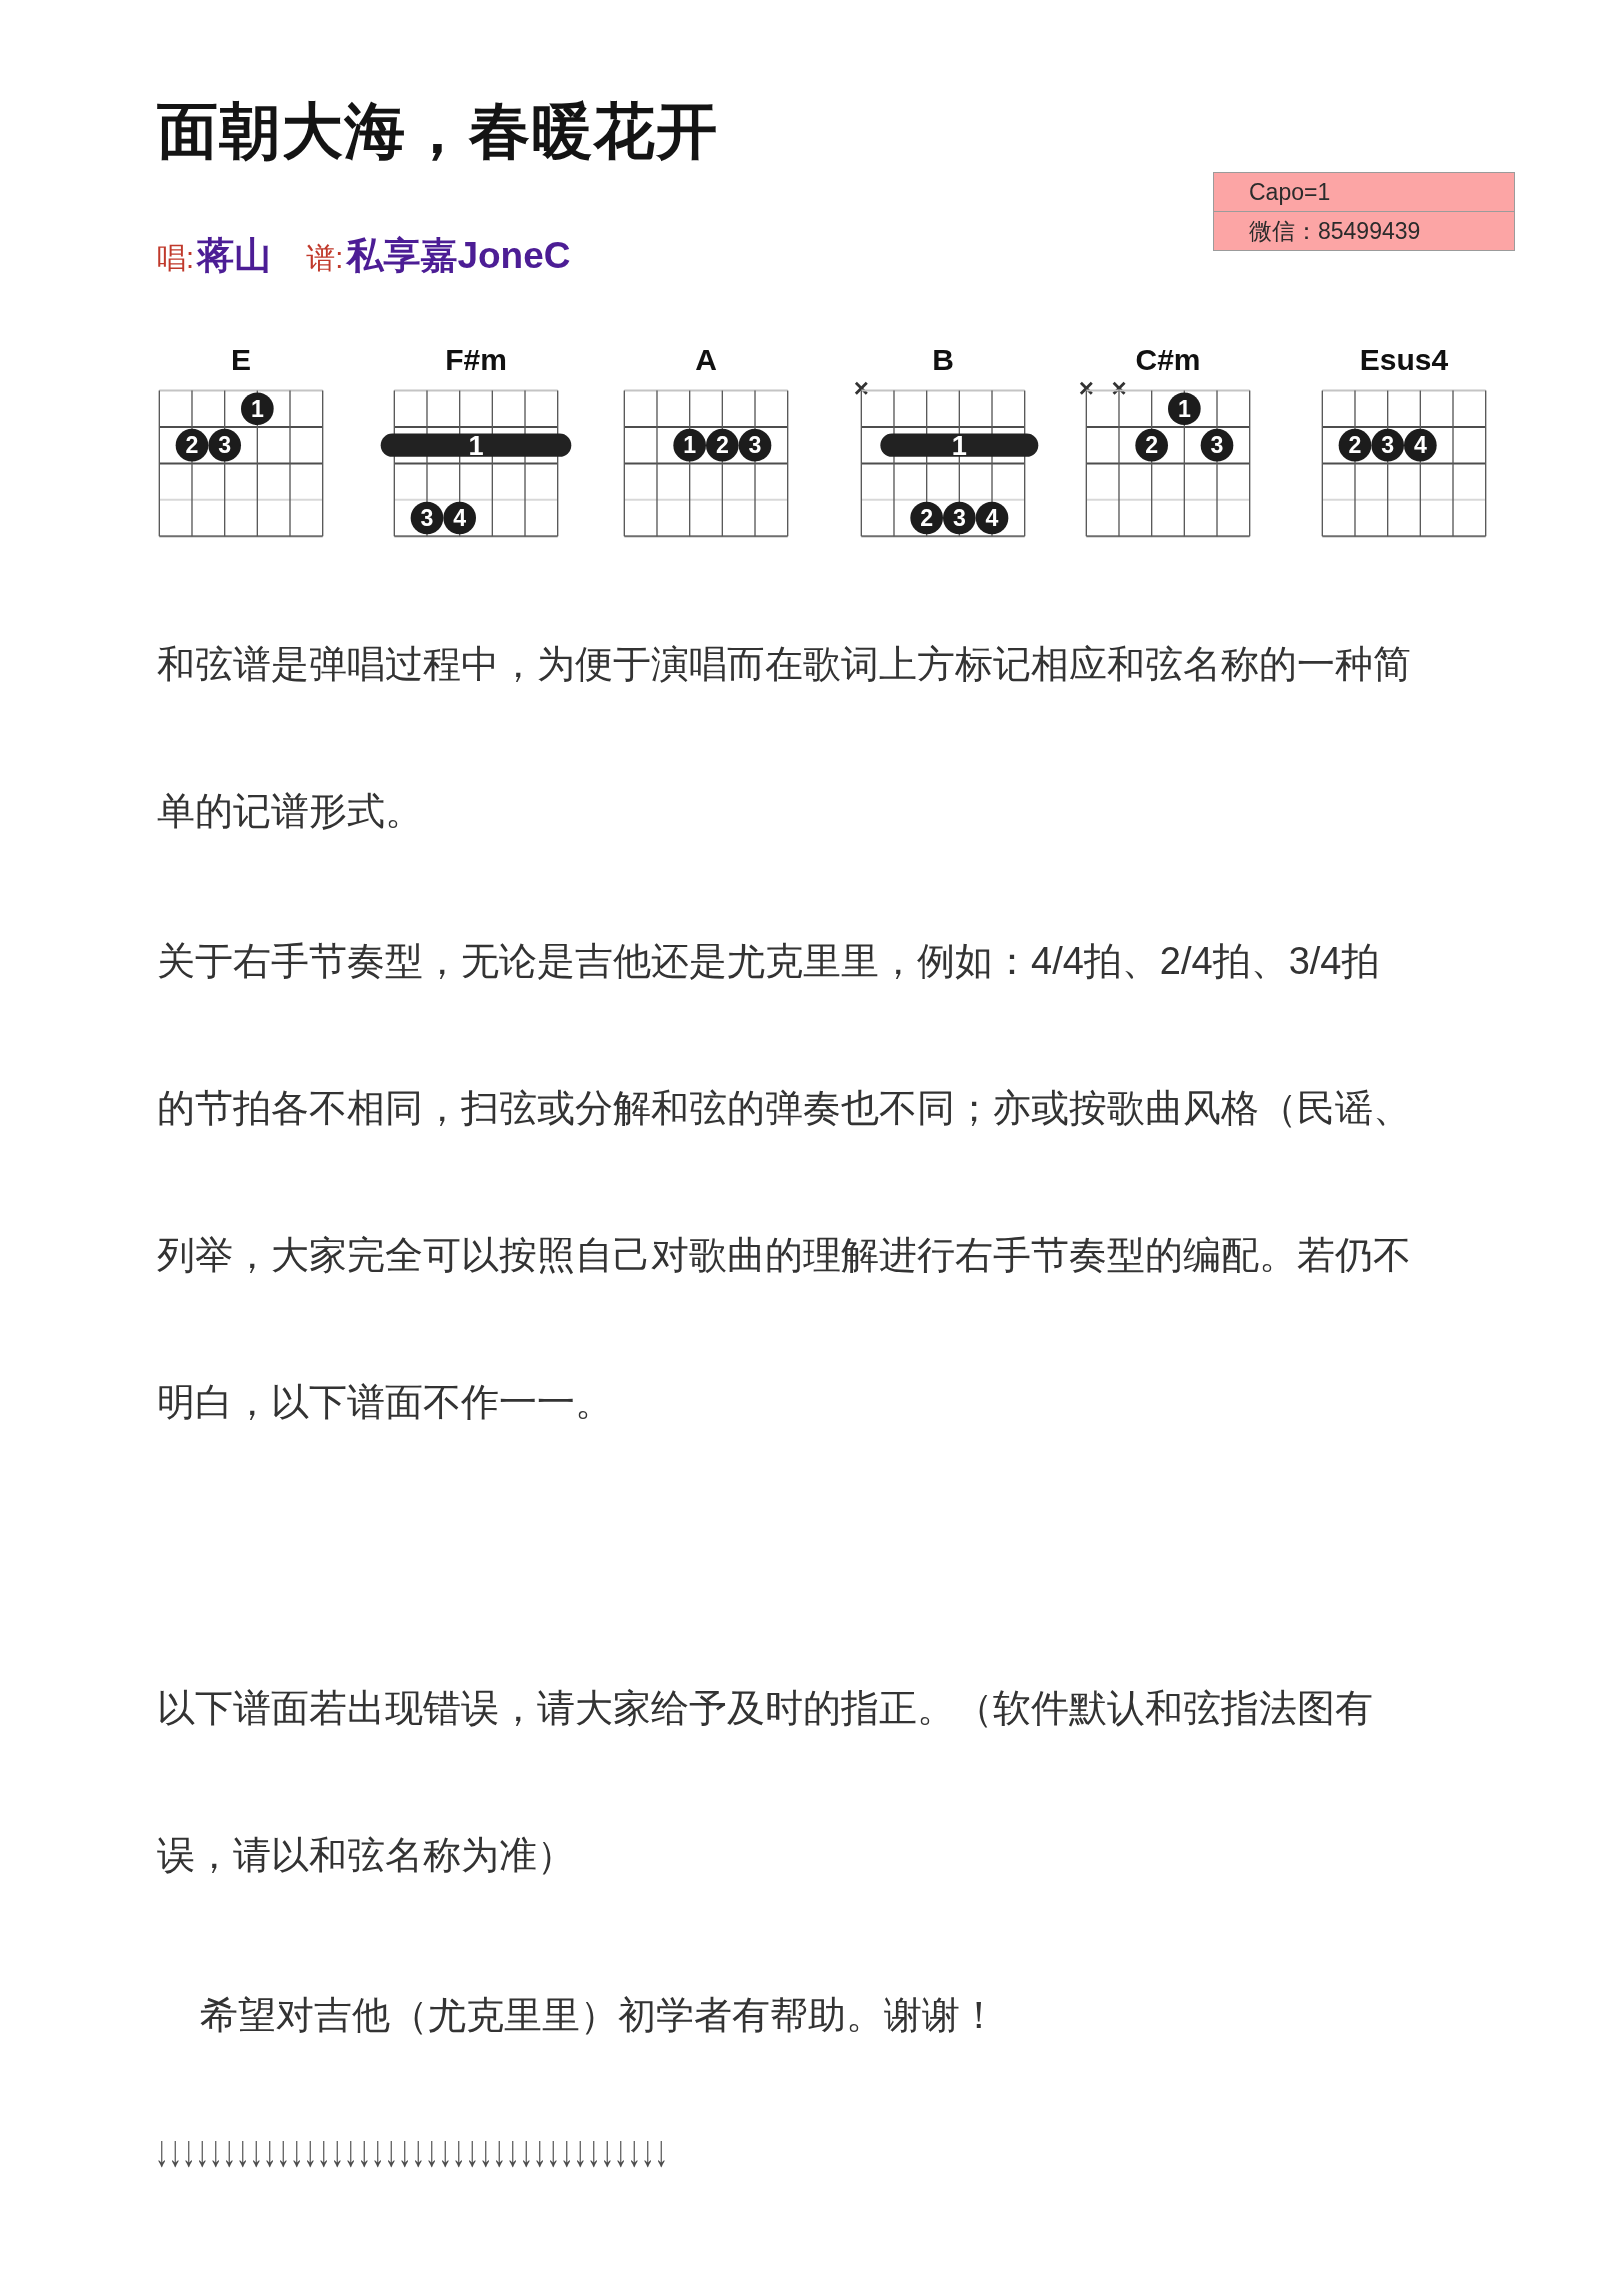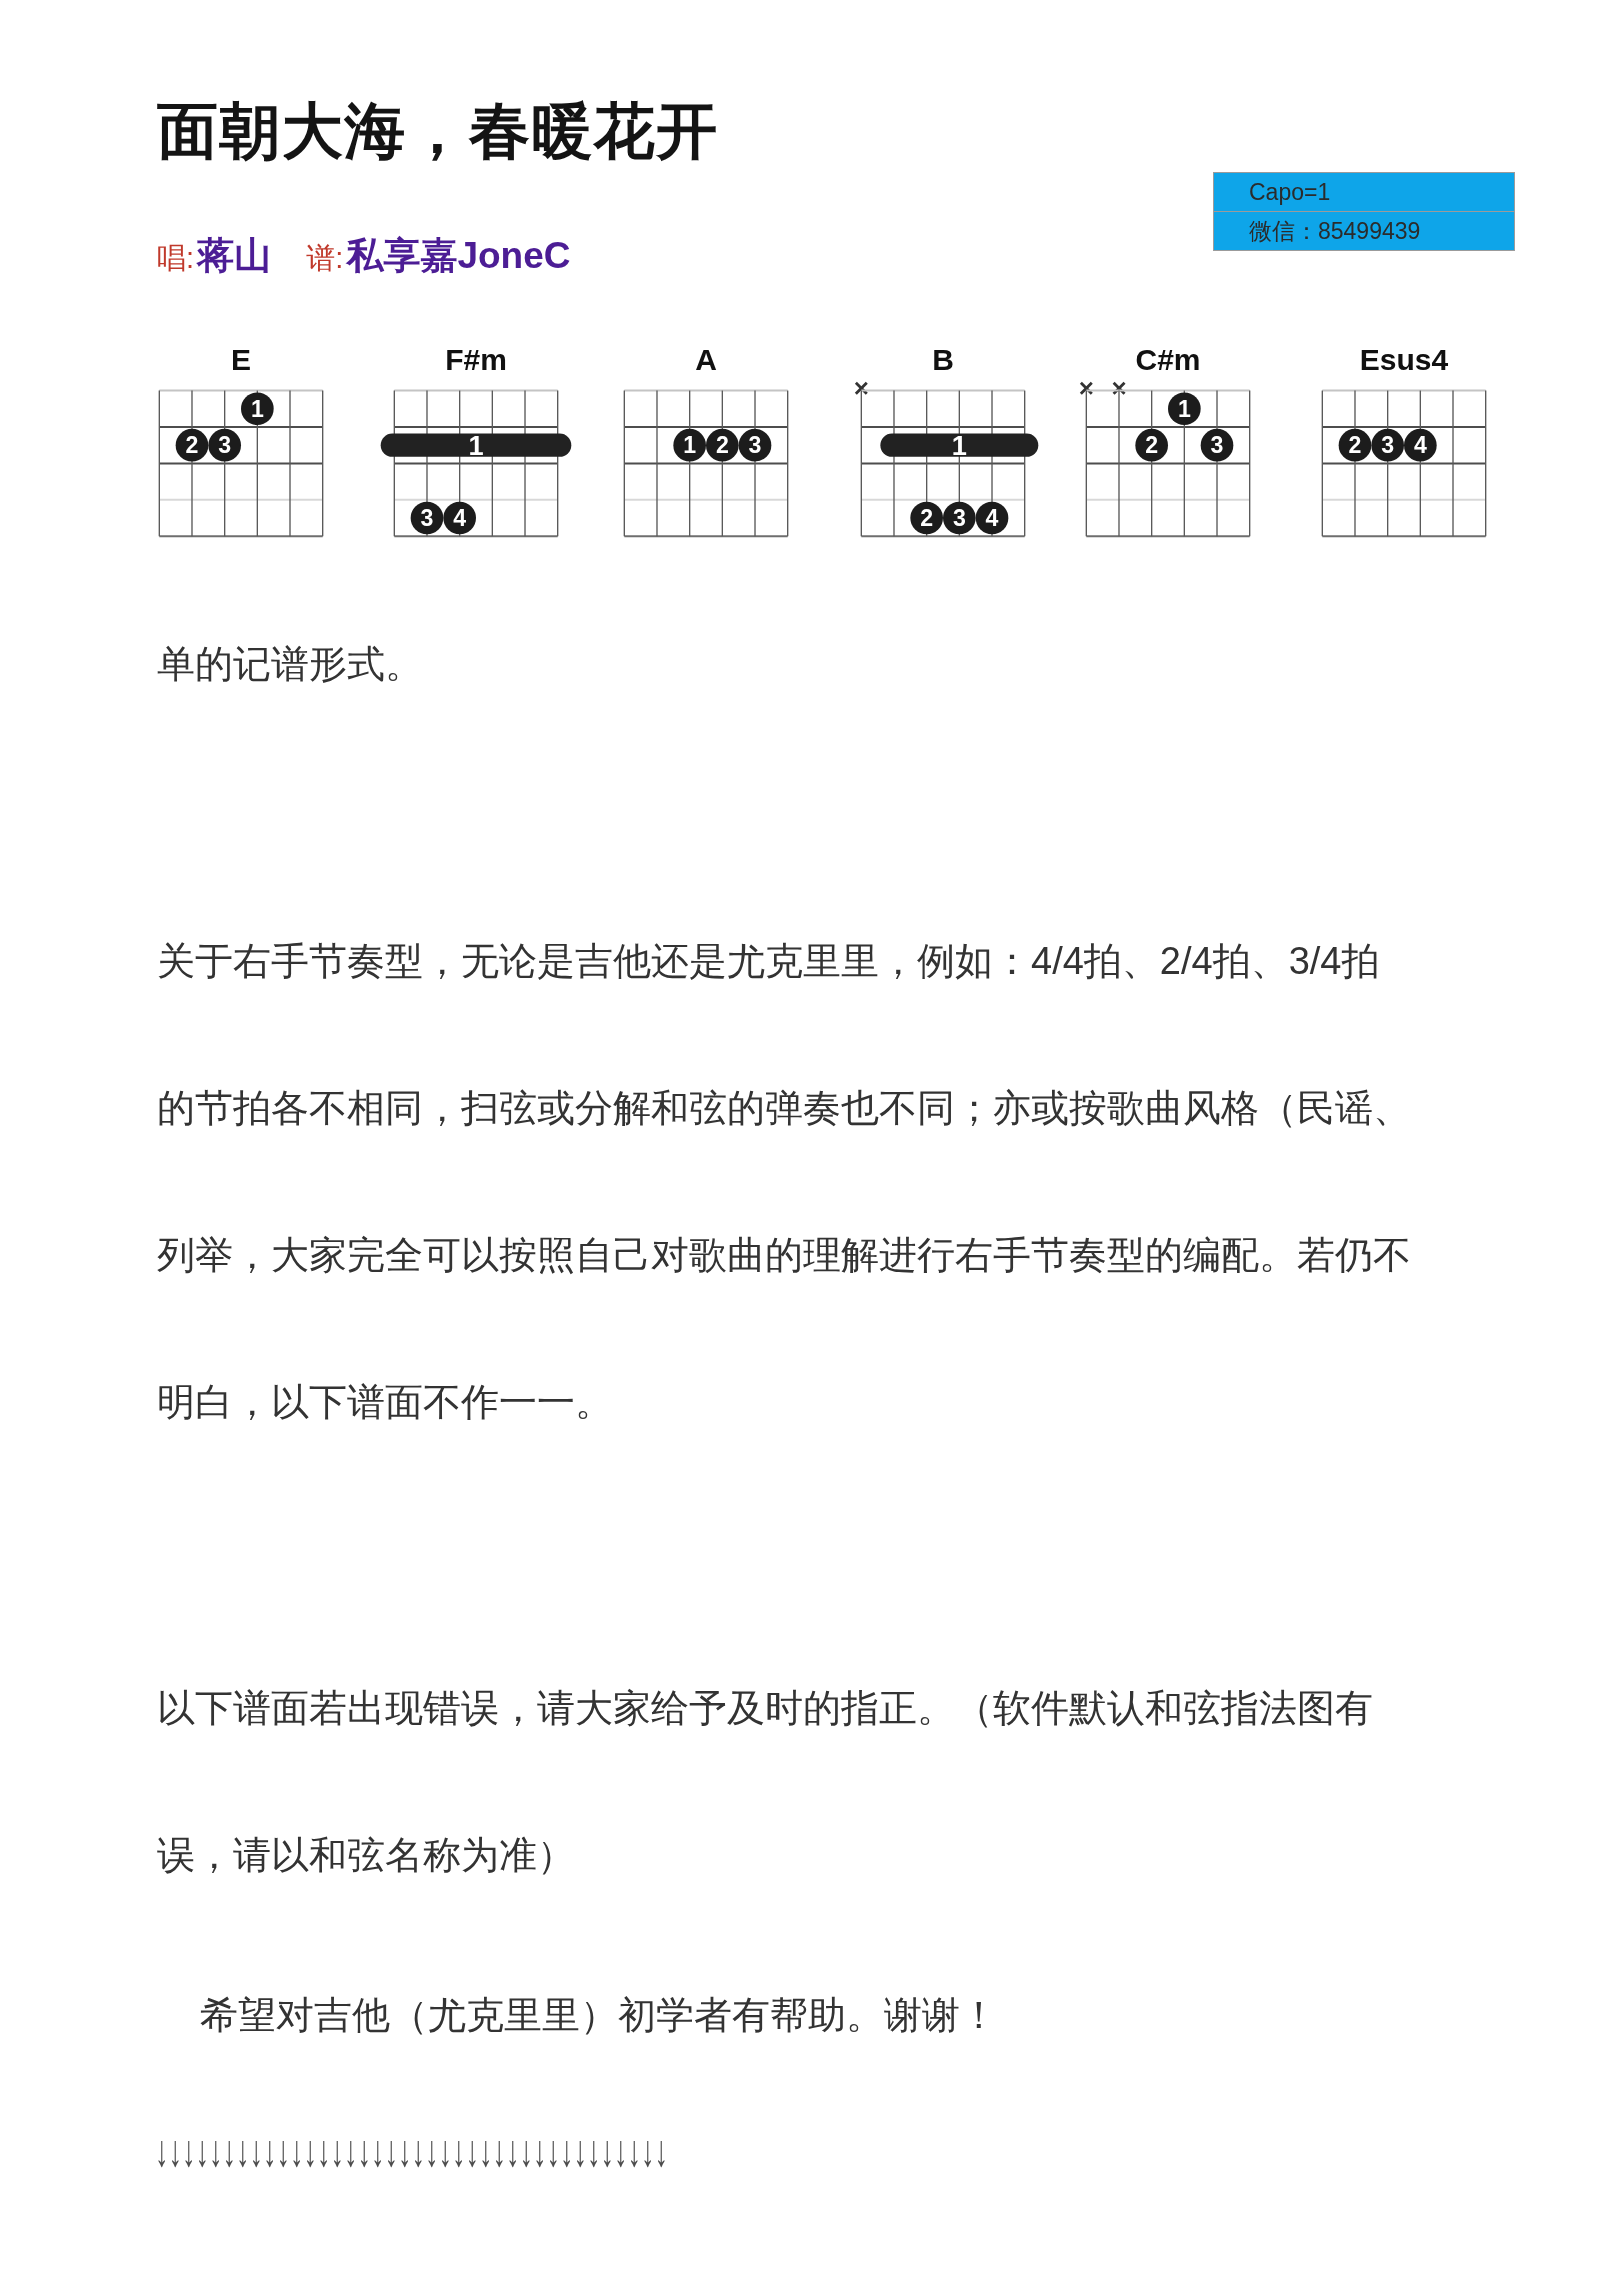--- a/index.html
+++ b/index.html
@@ -5,21 +5,21 @@
   html,body{margin:0;padding:0;background:#ffffff;}
   body{width:1623px;height:2295px;position:relative;overflow:hidden;
        font-family:"Liberation Sans","DejaVu Sans",sans-serif;color:#333;}
   .abs{position:absolute;}
   .page-title{left:157px;top:101px;font-size:61px;font-weight:bold;color:#141414;
               letter-spacing:1.4px;white-space:nowrap;line-height:1;}
   .credits{left:157px;top:237px;white-space:nowrap;line-height:1;}
   .credits .lab{font-size:29px;color:#c0392b;}
   .credits .name{font-size:37px;color:#4c1d95;font-weight:bold;}
   .credits .gap{display:inline-block;width:29px;}
-  .infobox{left:1213px;top:172px;width:300px;border:1.4px solid #9b9b9b;background:#0ea5e9;}
+  .infobox{left:1213px;top:172px;width:300px;border:1.4px solid #9b9b9b;background:#fca5a5;}
   .infobox .row{height:38px;display:flex;align-items:center;padding-left:35px;
                 font-size:23px;color:#2b2b2b;}
   .infobox .row + .row{border-top:1.4px solid #9b9b9b;text-align:right;}
   .chord{position:absolute;width:168px;top:341px;}
   .chord-name{height:38px;text-align:center;font-size:30px;font-weight:bold;color:#111;
               line-height:38px;}
   .chord svg{overflow:visible;display:block;}
   .para{left:157px;position:absolute;white-space:nowrap;}
   .para .line{font-size:38px;line-height:147px;color:#333;height:147px;}
   .arrows{left:155px;top:2130px;font-size:27px;color:#4d4d4d;line-height:1;
@@ -178,20 +178,21 @@
         <circle cx="99" cy="97.25" r="24" fill="#1c1c1c"></circle>
         <text x="99" y="109.25" text-anchor="middle" font-size="34" fill="#fff" font-weight="bold" font-family="&quot;Liberation Sans&quot;,&quot;DejaVu Sans&quot;,sans-serif">3</text>
         <circle cx="147" cy="97.25" r="24" fill="#1c1c1c"></circle>
         <text x="147" y="109.25" text-anchor="middle" font-size="34" fill="#fff" font-weight="bold" font-family="&quot;Liberation Sans&quot;,&quot;DejaVu Sans&quot;,sans-serif">4</text>
       </svg>
     </div>
   </div>
 
 <div id="paragraphs">
     <div class="para" style="top: 591px;">
+      <div class="line">和弦谱是弹唱过程中，为便于演唱而在歌词上方标记相应和弦名称的一种简</div>
       <div class="line">单的记谱形式。</div>
     </div>
     <div class="para" style="top: 888px;">
       <div class="line">关于右手节奏型，无论是吉他还是尤克里里，例如：4/4拍、2/4拍、3/4拍</div>
       <div class="line">的节拍各不相同，扫弦或分解和弦的弹奏也不同；亦或按歌曲风格（民谣、</div>
       <div class="line">列举，大家完全可以按照自己对歌曲的理解进行右手节奏型的编配。若仍不</div>
       <div class="line">明白，以下谱面不作一一。</div>
     </div>
     <div class="para" style="top: 1635px;">
       <div class="line">以下谱面若出现错误，请大家给予及时的指正。（软件默认和弦指法图有</div>

